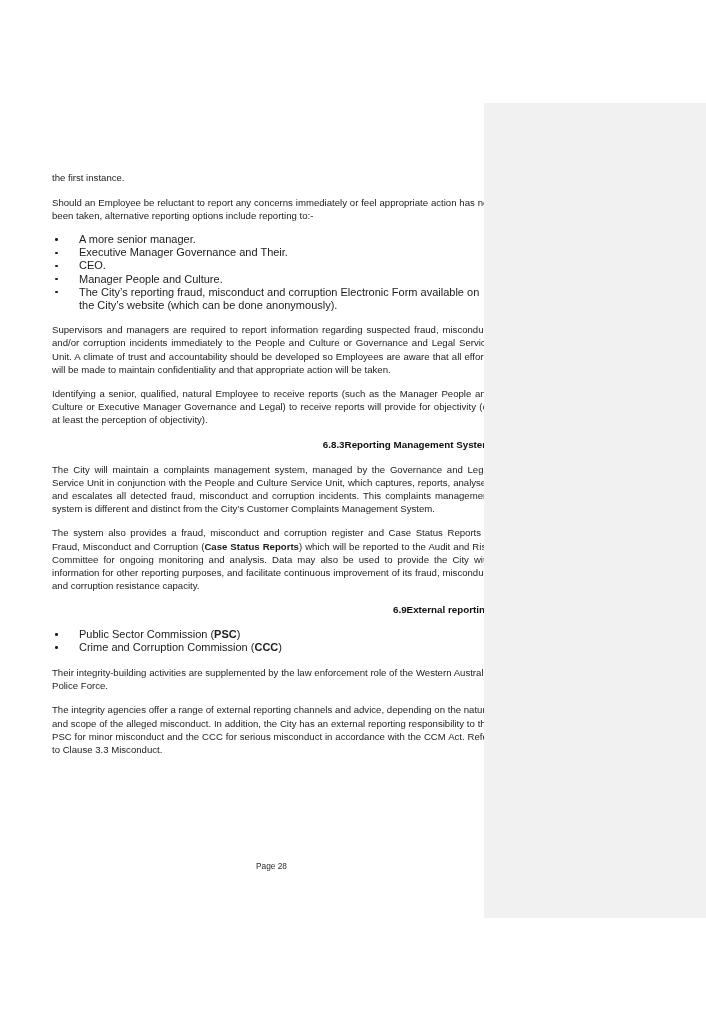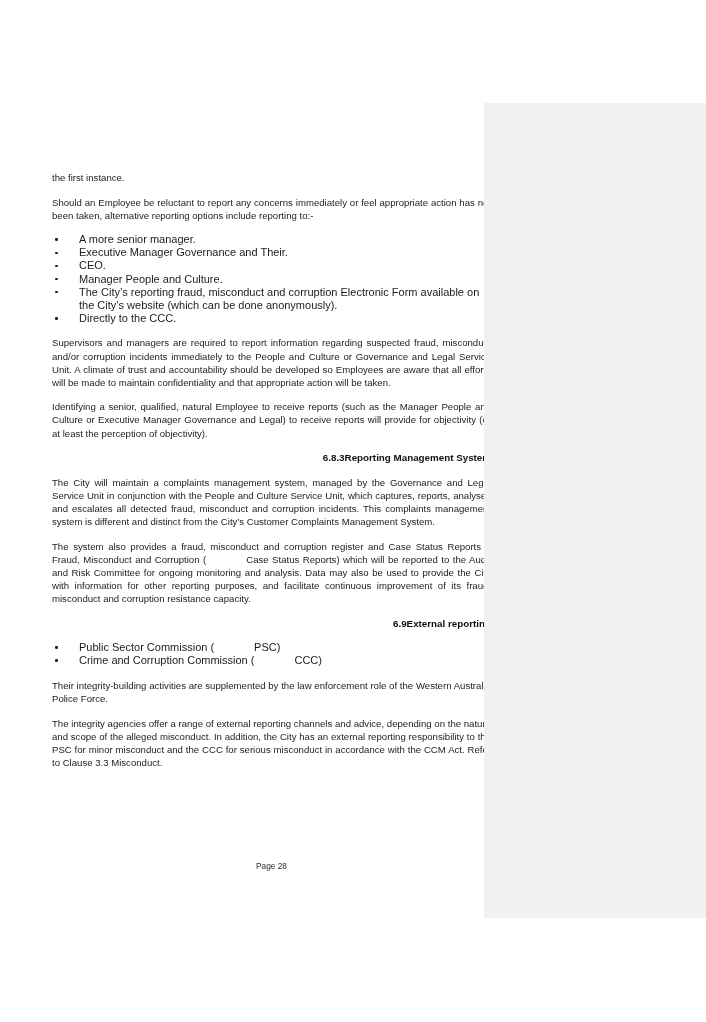--- a/index.html
+++ b/index.html
@@ -98,36 +98,35 @@
     position: absolute;
     left: 39px;
     top: 861px;
     width: 439px;
     text-align: center;
     font-size: 8.3px;
     line-height: 11px;
     color: #2a2a2a;
   }
 
-  b { font-weight: normal; padding-left: 40px; }
+  b { font-weight: bold; }
 </style>
 </head>
 <body>
 
 <div id="page">
   <div id="text-column">
       <p class="body-text">the first instance.</p>
       <p class="body-text">Should an Employee be reluctant to report any concerns immediately or feel appropriate action has not been taken, alternative reporting options include reporting to:-</p>
       <ul class="bullets">
         <li><span class="dot"></span><span>A more senior manager.</span></li>
         <li><span class="dot"></span><span>Executive Manager Governance and Their.</span></li>
         <li><span class="dot"></span><span>CEO.</span></li>
         <li><span class="dot"></span><span>Manager People and Culture.</span></li>
         <li><span class="dot"></span><span>The City’s reporting fraud, misconduct and corruption Electronic Form available on the City’s website (which can be done anonymously).</span></li>
-        <li><span class="dot"></span><span>Directly to the CCC.</span></li>
       </ul>
       <p class="body-text">Supervisors and managers are required to report information regarding suspected fraud, misconduct and/or corruption incidents immediately to the People and Culture or Governance and Legal Service Unit.  A climate of trust and accountability should be developed so Employees are aware that all efforts will be made to maintain confidentiality and that appropriate action will be taken.</p>
       <p class="body-text">Identifying a senior, qualified, natural Employee to receive reports (such as the Manager People and Culture or Executive Manager Governance and Legal) to receive reports will provide for objectivity (or at least the perception of objectivity).</p>
       <h3 class="heading gap-before"><span class="num">6.8.3</span><span>Reporting Management System</span></h3>
       <p class="body-text">The City will maintain a complaints management system, managed by the Governance and Legal Service Unit in conjunction with the People and Culture Service Unit, which captures, reports, analyses and escalates all detected fraud, misconduct and corruption incidents.  This complaints management system is different and distinct from the City’s Customer Complaints Management System.</p>
       <p class="body-text"><span>The system also provides a fraud, misconduct and corruption register and Case Status Reports – Fraud, Misconduct and Corruption (</span><b>Case Status Reports</b><span>) which will be reported to the Audit and Risk Committee for ongoing monitoring and analysis.  Data may also be used to provide the City with information for other reporting purposes, and facilitate continuous improvement of its fraud, misconduct and corruption resistance capacity.</span></p>
       <h3 class="heading gap-before"><span class="num">6.9</span><span>External reporting</span></h3>
       <ul class="bullets">
         <li><span class="dot"></span><span><span>Public Sector Commission (</span><b>PSC</b><span>)</span></span></li>
         <li><span class="dot"></span><span><span>Crime and Corruption Commission (</span><b>CCC</b><span>)</span></span></li>

